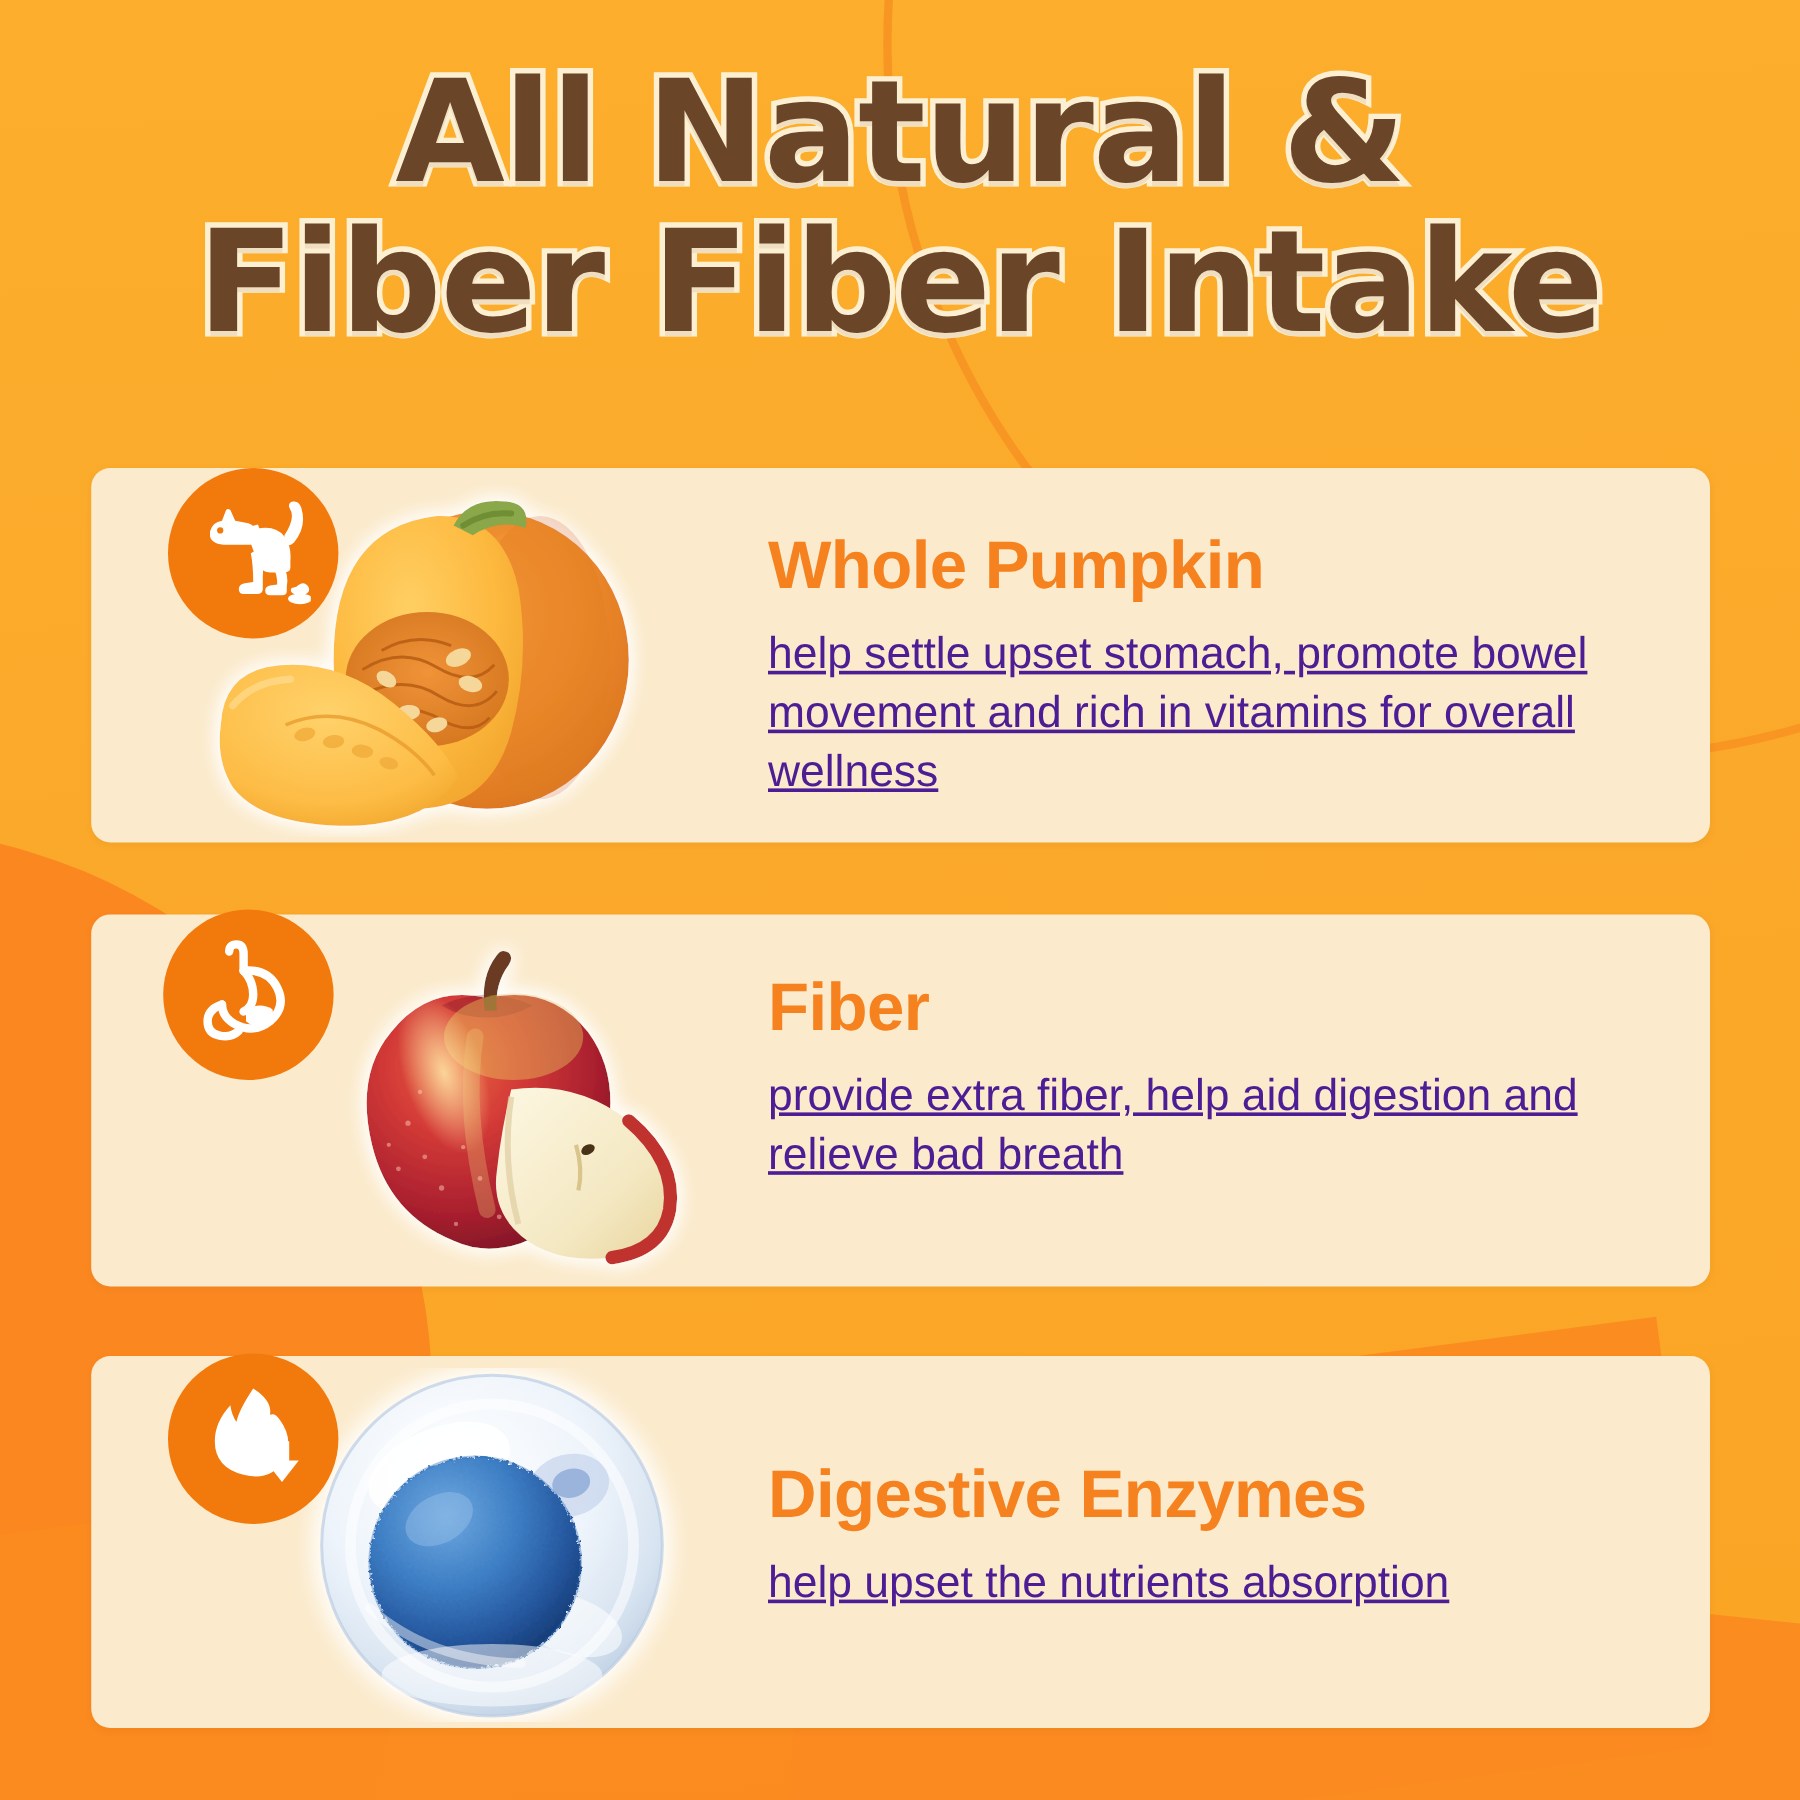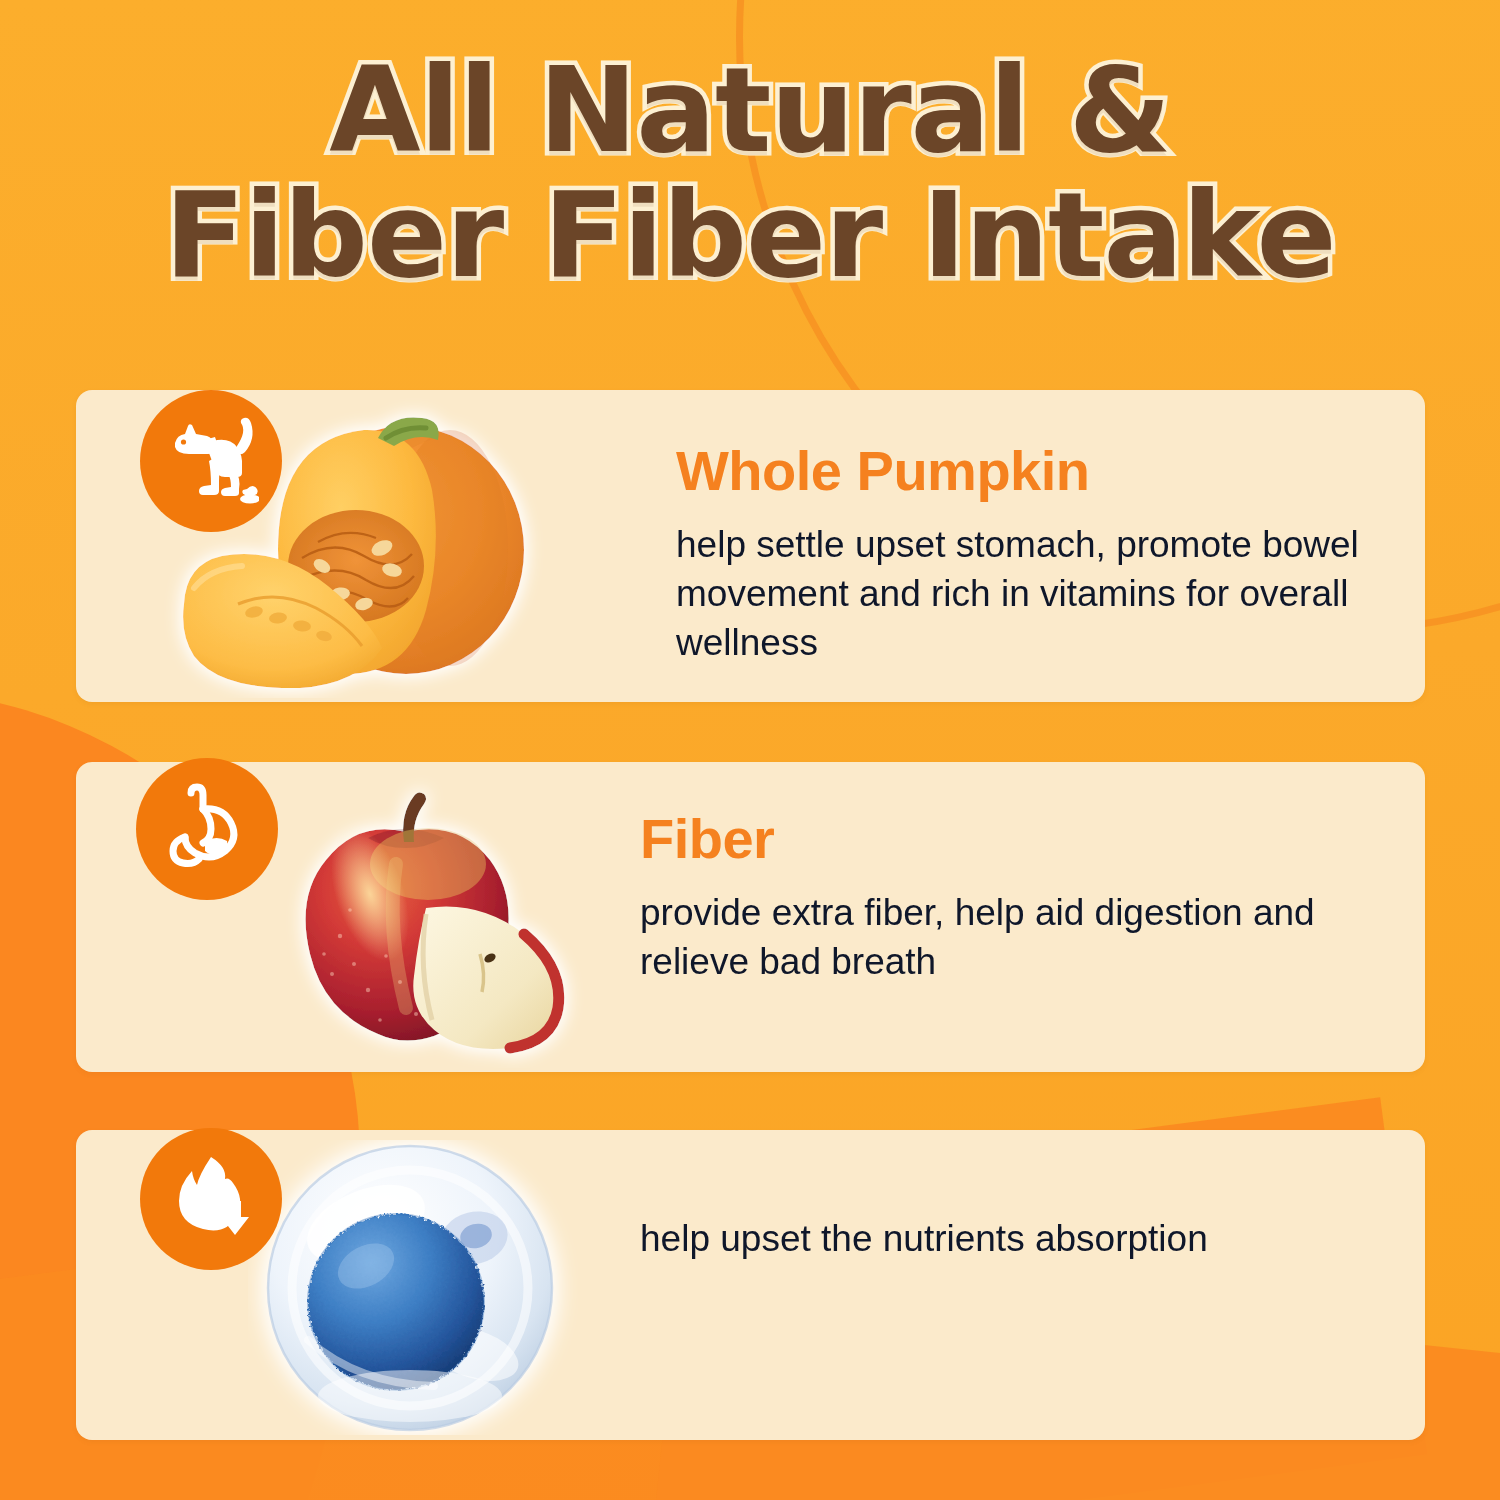--- a/index.html
+++ b/index.html
@@ -133,40 +133,41 @@
   #photo-2 { left: 248px; top: 1140px; width: 330px; height: 295px; }
   .photo svg { display: block; width: 100%; height: 100%; }
 
   
   .card-text {
     position: absolute;
     left: 640px;
     right: 40px;
     z-index: 7;
   }
-  #text-0 { top: 440px; margin-left: 36px; }
+  #text-0 { top: 440px; }
   #text-1 { top: 808px; }
   #text-2 { top: 1214px; }
 
   .card-title {
     font-family: "Liberation Sans", sans-serif;
     font-weight: bold;
     font-size: 56px;
     line-height: 1.1;
     color: #f5811f;
     margin: 0 0 18px 0;
     letter-spacing: -0.5px;
   }
   .card-desc {
     font-family: "Liberation Sans", sans-serif;
     font-size: 37px;
     line-height: 1.33;
-    color: #0f172a;
+    color: #4c1d95;
     margin: 0;
     max-width: 760px;
+    text-decoration: underline;
   }
   #text-2 .card-desc { max-width: 820px; }
 </style>
 </head>
 <body>
 
 <div id="poster">
 
   <div class="bg-base"></div>
   <div class="bg-arc-topright"></div>
@@ -443,16 +444,17 @@
 
         <path d="M46 4 Q34 22 32 32 Q28 26 27 18 Q14 32 14 48 Q14 70 38 76 Q62 82 72 62
                  Q80 46 68 30 Q64 24 60 26 Q62 14 46 4 Z"></path>
 
         <path d="M64 48 L76 48 L76 64 L84 64 L70 82 L56 64 L64 64 Z"></path>
       </g>
     </svg>
   </div>
 
   <div class="card-text" id="text-2">
+    <h2 class="card-title">Digestive Enzymes</h2>
     <p class="card-desc">help upset the nutrients absorption</p>
   </div>
 
 </div>
 
 </body></html>

